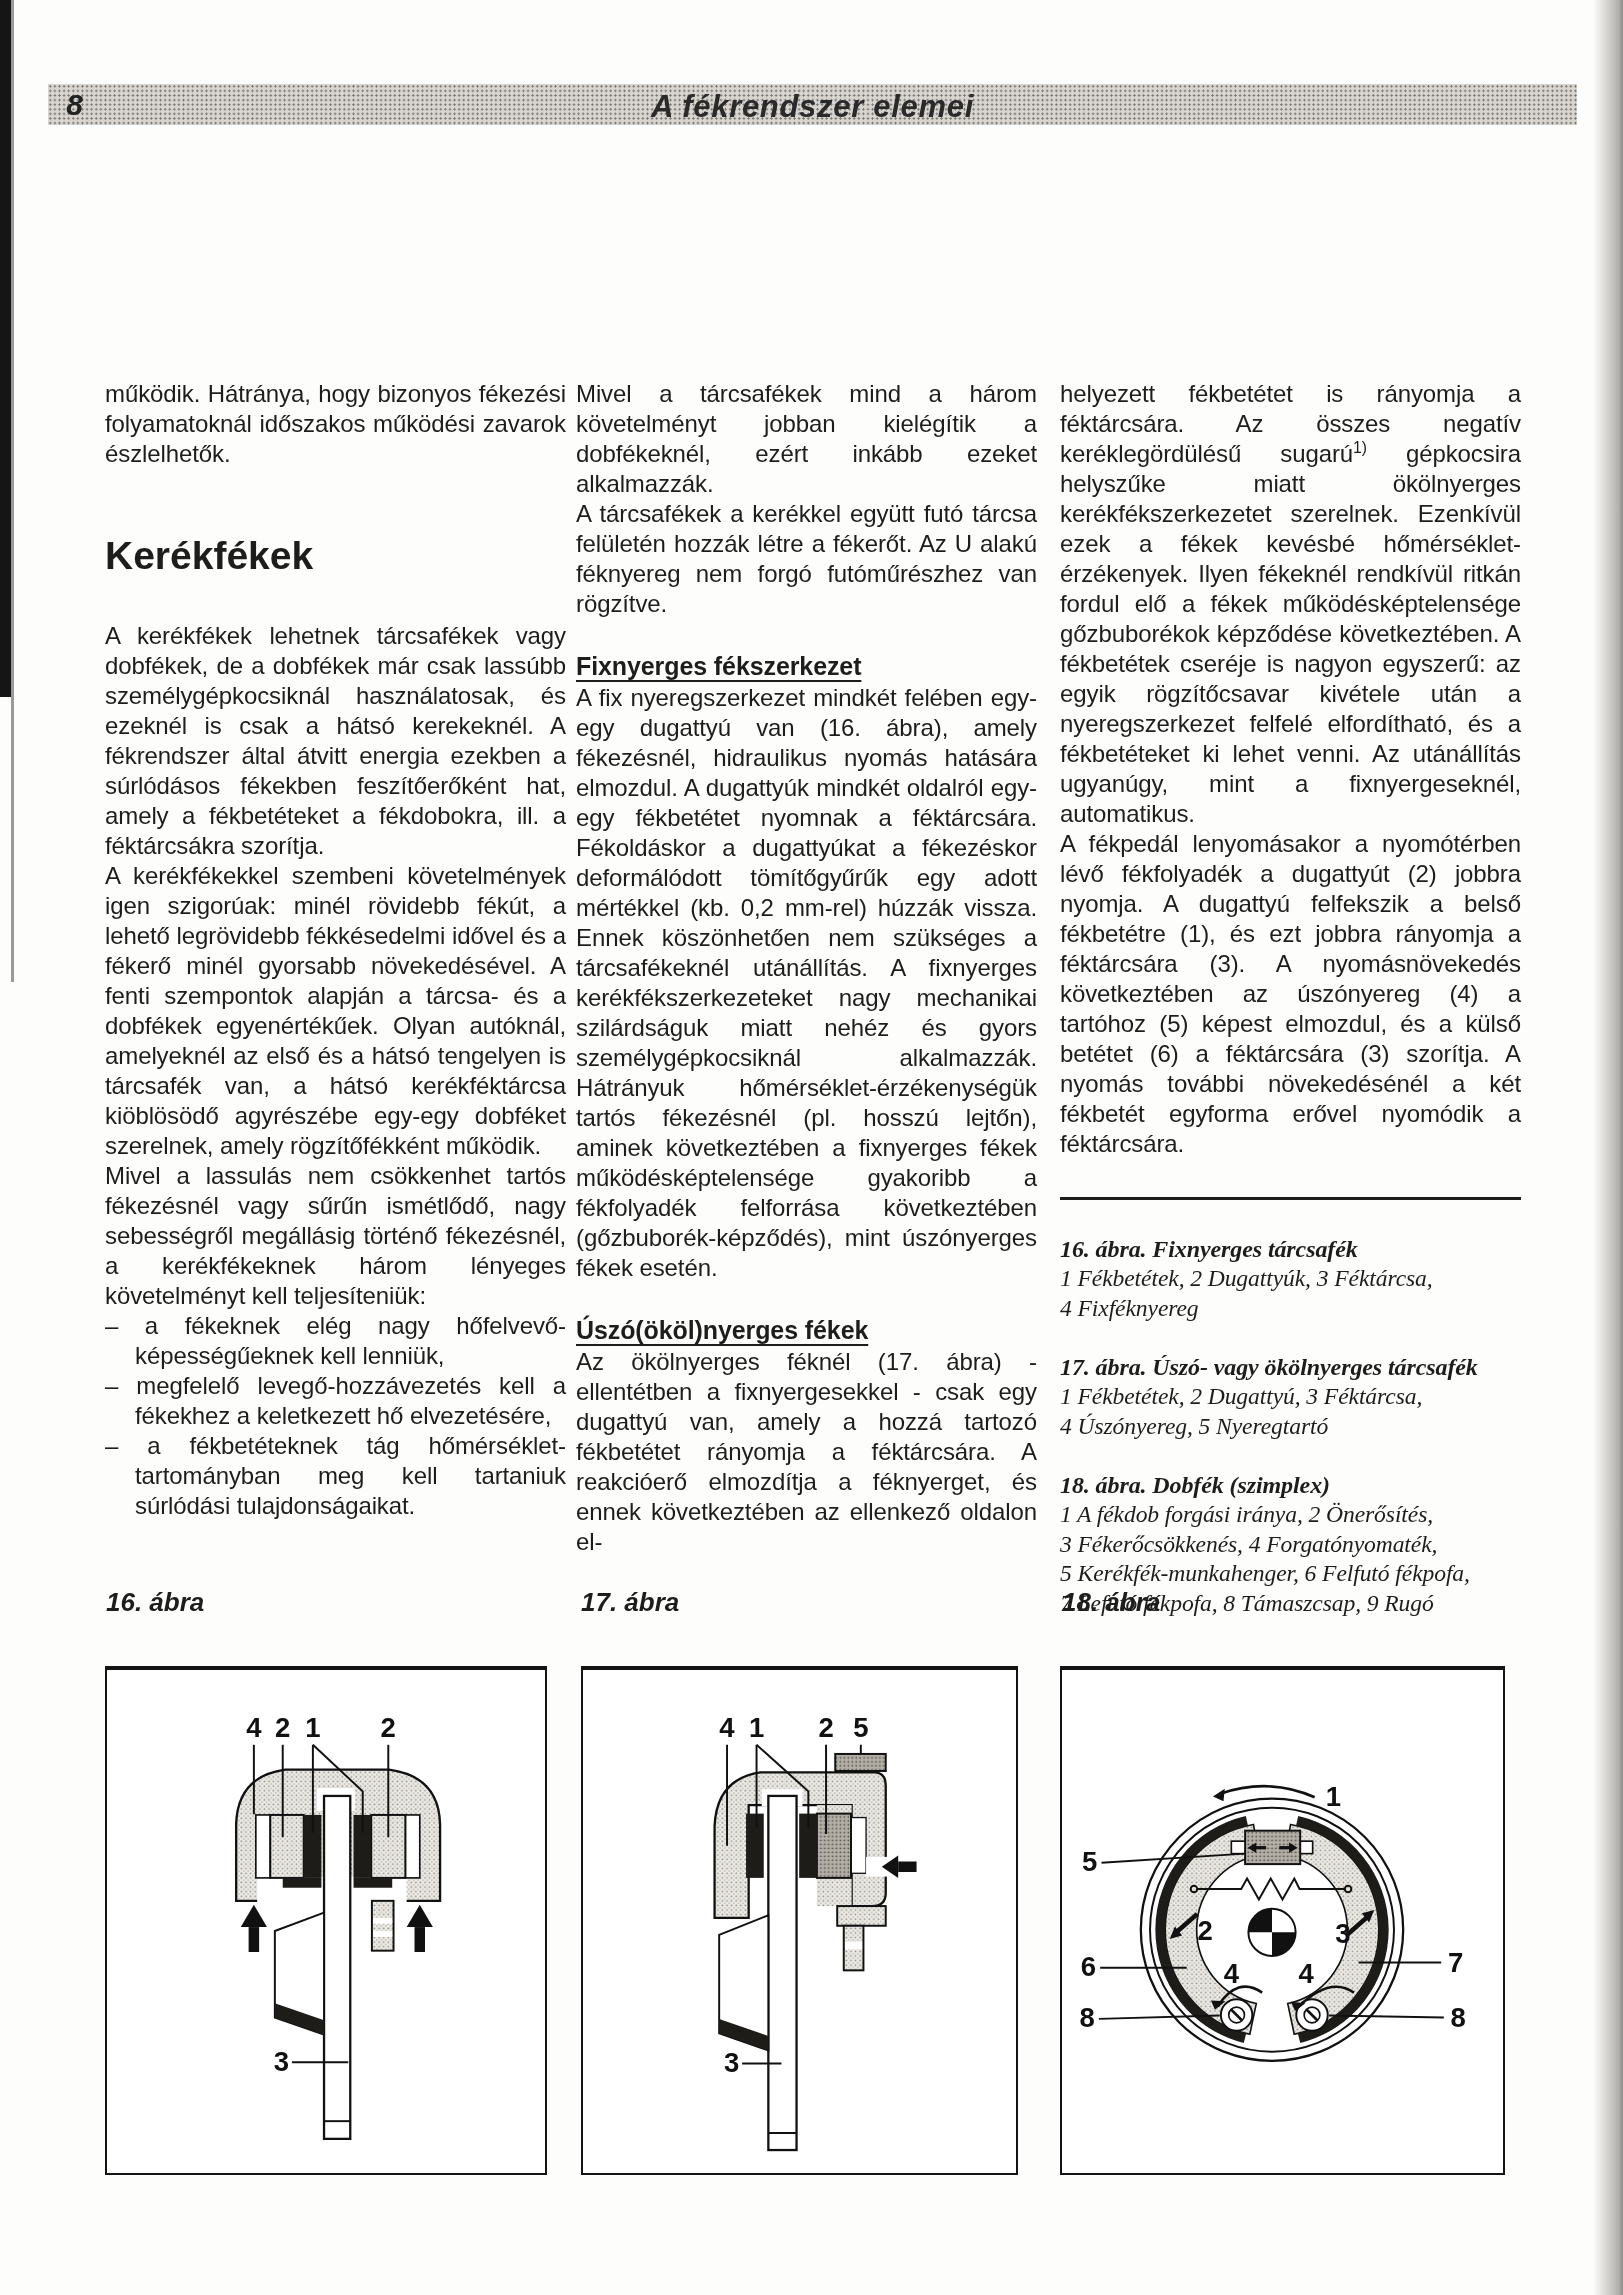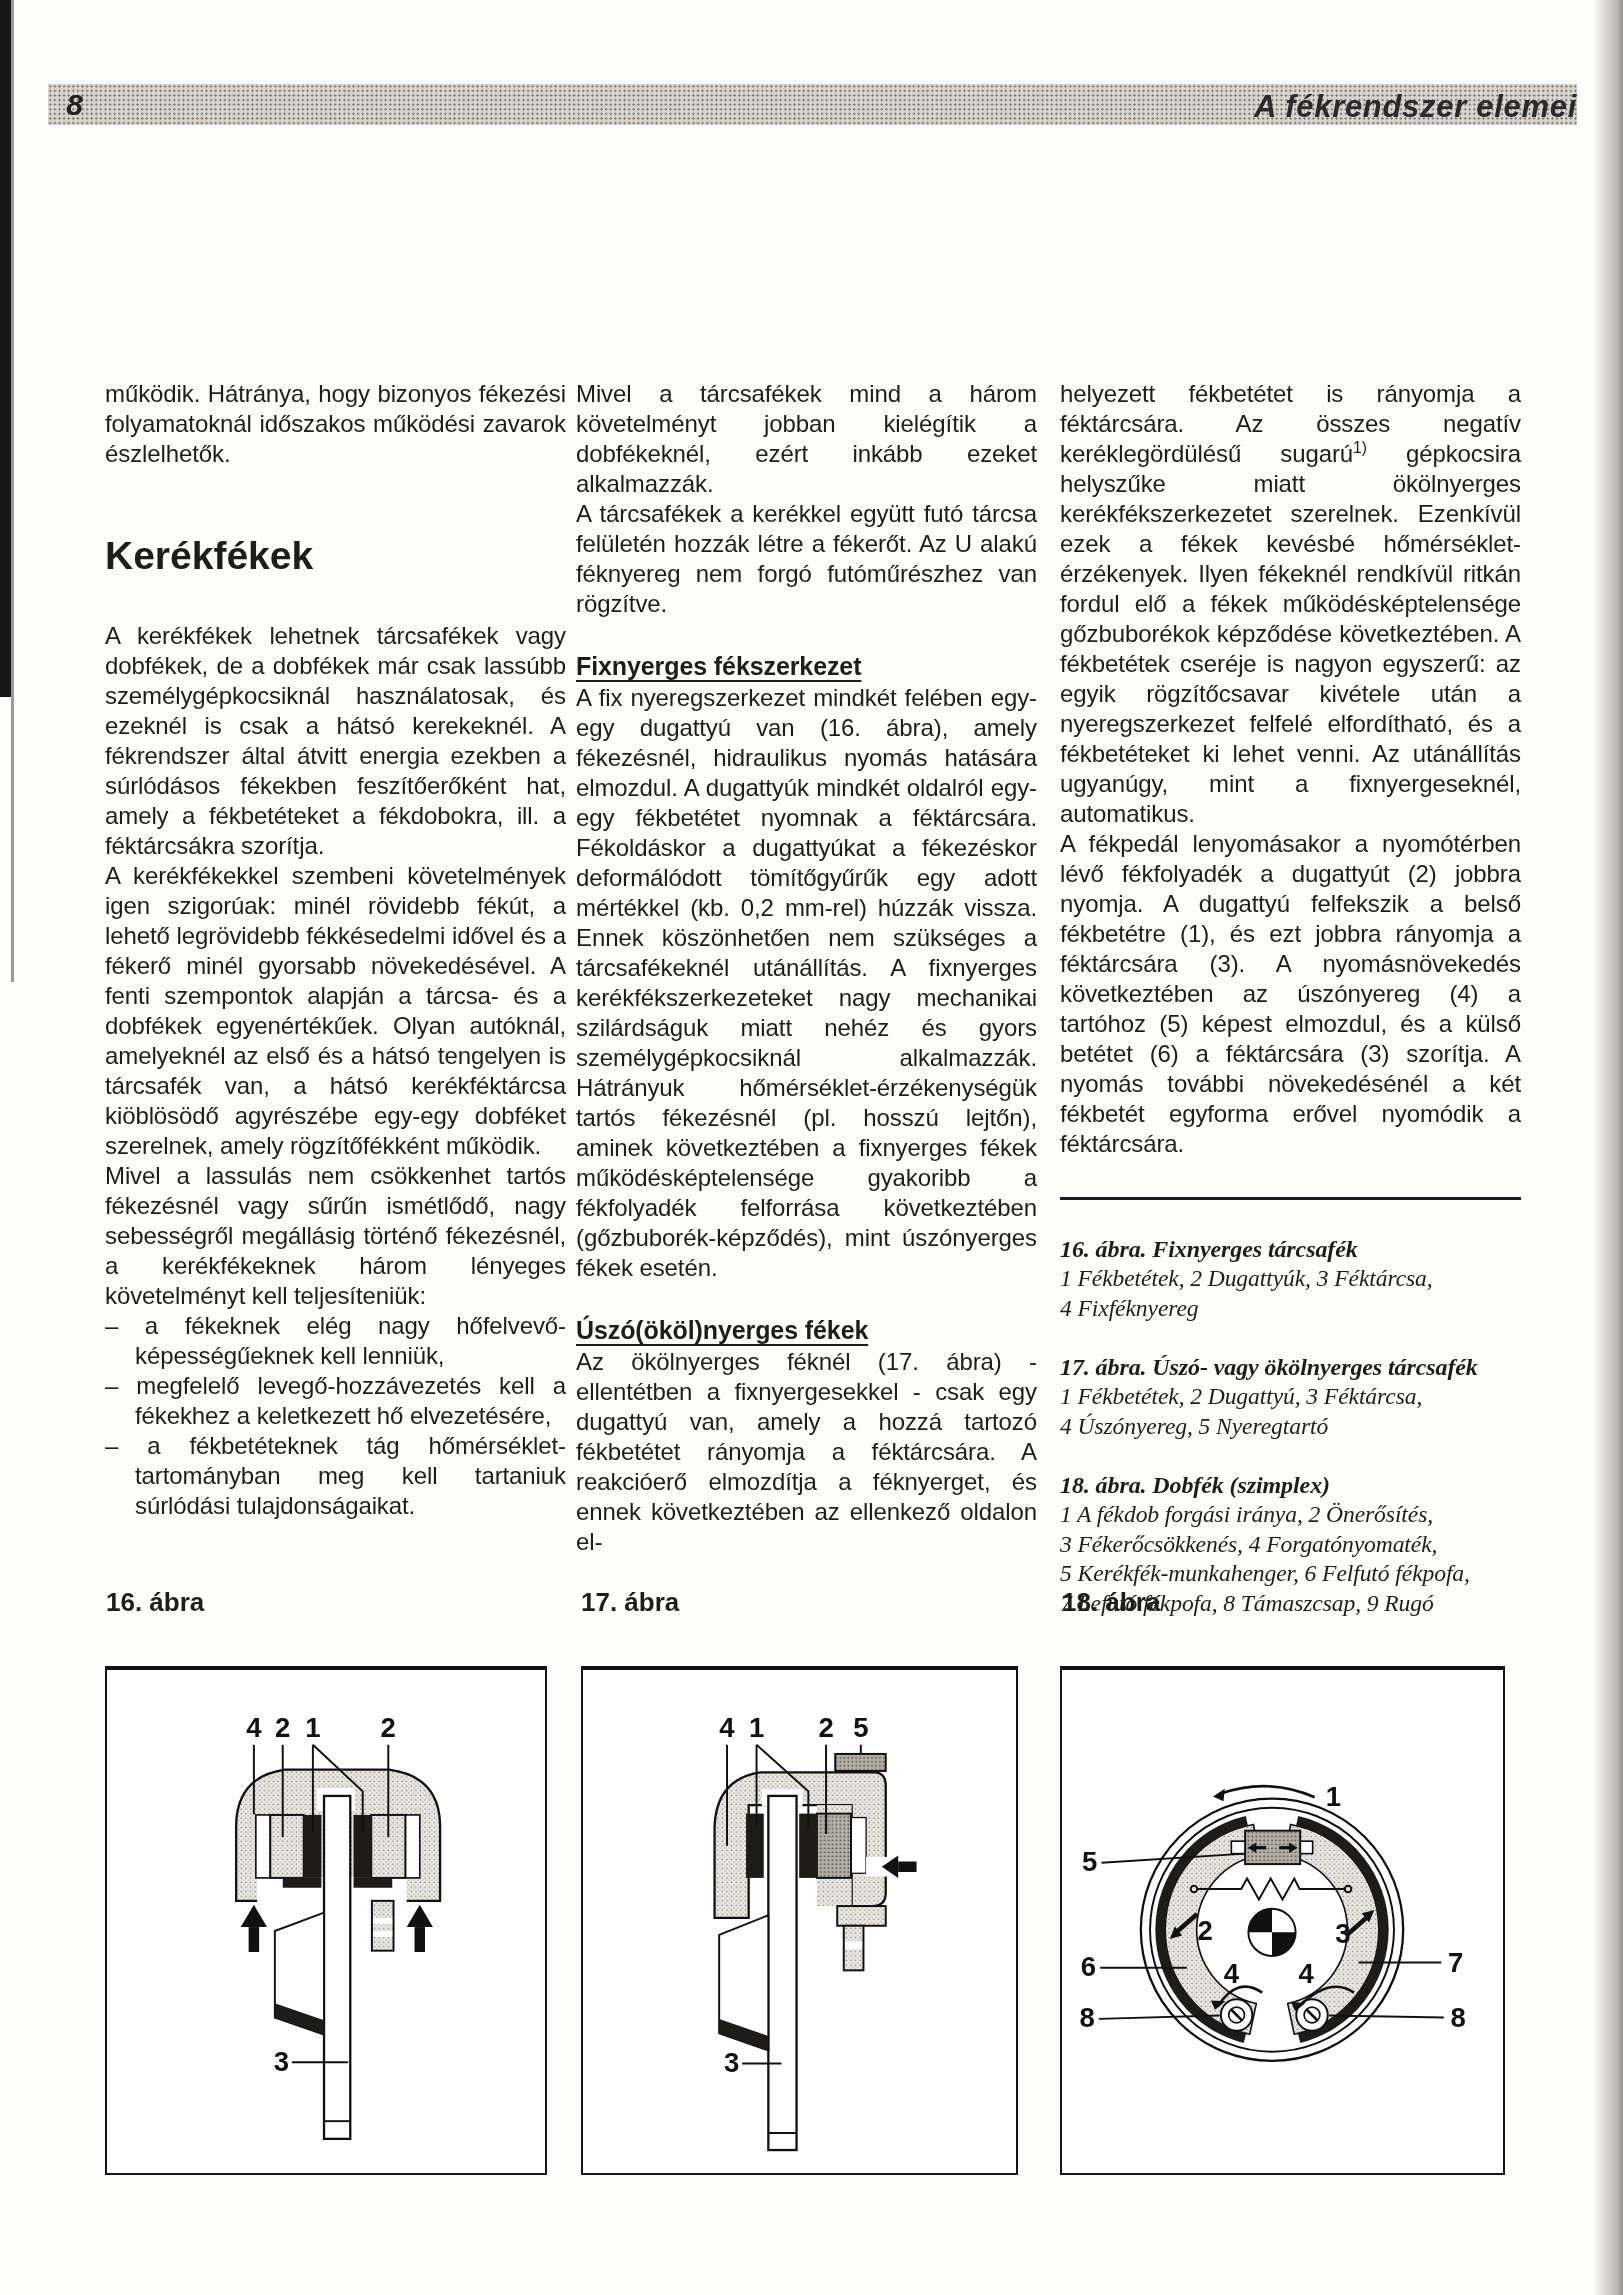--- a/index.html
+++ b/index.html
@@ -21,42 +21,42 @@
     position:absolute;left:48px;top:84px;width:1529px;height:41px;
     background-color:#d8d5d0;
     background-image:radial-gradient(circle,#7e7a73 1px, rgba(0,0,0,0) 1px);
     background-size:4.6px 4.6px;
   }
   .page-number{
     position:absolute;left:18.3px;top:3.9px;
     font-size:30px;font-weight:bold;font-style:italic;color:#222;
   }
   .page-title{
-    position:absolute;left:0;right:0;top:4.6px;text-align:right;
+    position:absolute;left:0;right:0;top:4.6px;text-align:center;
     font-size:31px;font-weight:bold;font-style:italic;color:#2a2a2a;letter-spacing:0.7px;
   }
   
   .col{position:absolute;top:379px;width:461px;font-size:24px;line-height:30px;
        letter-spacing:-0.1px;text-align:justify;}
   .col-1{left:105px;}
   .col-2{left:576px;}
   .col-3{left:1060px;}
   .body-p{margin:0;}
   .section-heading{font-size:39px;line-height:47px;font-weight:bold;margin:63px 0 42px 0;text-align:left;letter-spacing:0;}
   .subhead{font-size:27.5px;line-height:34px;font-weight:bold;margin:30px 0 0 0;text-align:left;}
   .subhead.ul{font-size:25px;font-weight:bold;text-decoration:underline;text-decoration-thickness:2px;text-underline-offset:4.6px;}
   .bullet{margin:0;padding-left:30px;text-indent:-30px;}
   sup{font-size:15.7px;line-height:0;}
   .col-rule{border:0;border-top:3.3px solid #1c1c1c;margin:38px 0 34px 0;width:100%;}
   .figcap{margin-top:29px;text-align:left;font-family:Liberation Serif, serif;}
   .figcap:first-of-type{margin-top:0;}
   .figcap-title{font-size:24px;line-height:30px;font-weight:bold;font-style:italic;margin:0;}
   .figcap-line{font-size:23.6px;line-height:29.5px;font-style:italic;margin:0;}
   
-  .fig-label{position:absolute;top:1587px;font-size:26px;font-weight:bold;}
+  .fig-label{position:absolute;top:1587px;font-size:26px;font-weight:bold;font-style:italic;}
   .fl-16{left:106px;} .fl-17{left:581px;} .fl-18{left:1062px;}
   .figbox{position:absolute;top:1666px;height:509px;background:#fff;
           border:2.6px solid #141414;border-top-width:4.6px;box-sizing:border-box;}
   .fb-16{left:105px;width:442px;}
   .fb-17{left:581px;width:437px;}
   .fb-18{left:1060px;width:445px;}
   .figbox svg{display:block;width:100%;height:100%;}
   svg text{font-family:"Liberation Sans",sans-serif;font-size:42px;font-weight:bold;fill:#111;}
 </style>
 </head>

